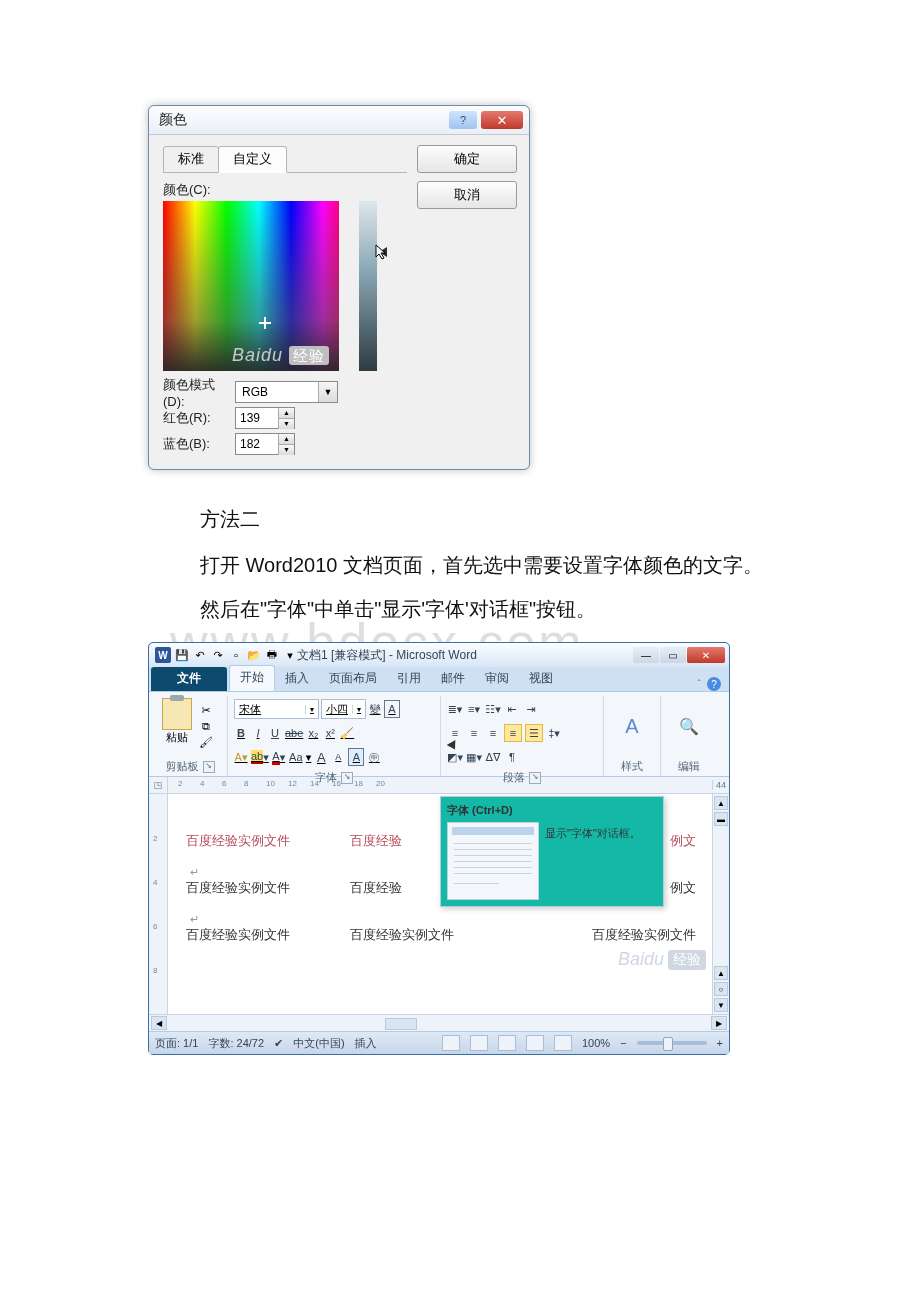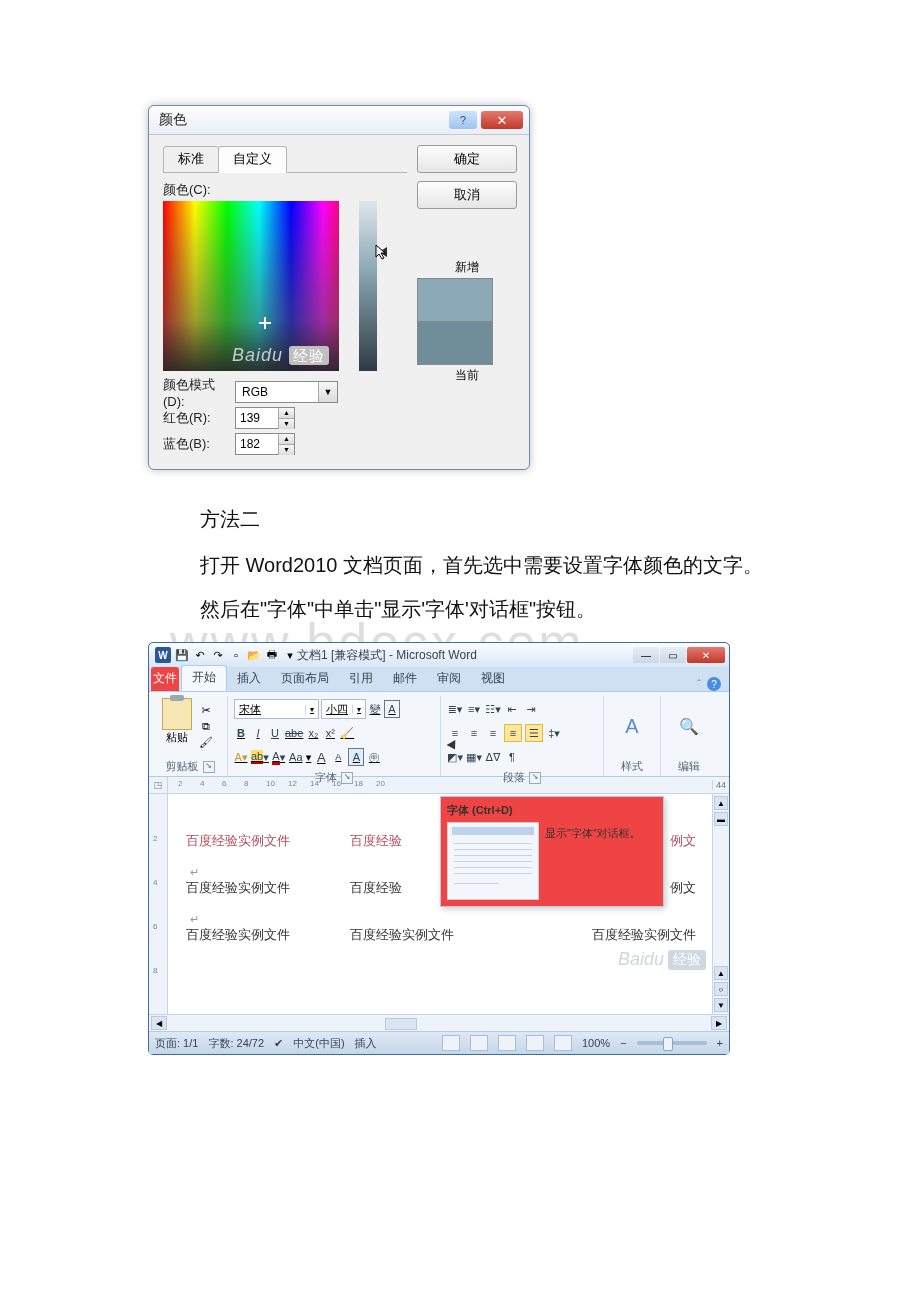--- a/index.html
+++ b/index.html
@@ -186,22 +186,22 @@
   .qat .ico { width:14px; height:14px; display:flex; align-items:center; justify-content:center; font-size:11px; }
   .qat .w-logo { width:16px; height:16px; background:#2b579a; color:#fff; font-weight:bold; font-size:10px; display:flex; align-items:center; justify-content:center; border-radius:2px; }
   .word-title { flex:1; text-align:left; color:#345; font-size:12px; }
   .wbtns { display:flex; gap:1px; }
   .wbtn { height:16px; width:26px; border-radius:2px; display:flex; align-items:center; justify-content:center; font-size:10px; cursor:pointer; }
   .wbtn.min { background:linear-gradient(#e9eef6,#cbd7e6); }
   .wbtn.max { background:linear-gradient(#e9eef6,#cbd7e6); }
   .wbtn.cls { background:linear-gradient(#e47a6e,#c0392b); color:#fff; width:38px; }
   .ribbon-tabs { display:flex; align-items:flex-end; height:24px; padding-left:2px; }
   .file-tab {
-    background:#ef4444; color:#fff; padding:3px 2px 4px; font-size:12px;
-    border-radius:3px 3px 0 0; margin-right:2px; cursor:pointer;
+    background:#0c4a6e; color:#fff; padding:3px 26px 4px; font-size:12px;
+    border-radius:3px 3px 0 0; margin-right:2px; cursor:pointer;font-weight:bold;
   }
   .rtab { padding:3px 10px 4px; font-size:12px; color:#345; cursor:pointer; position:relative; }
   .rtab.active { background:#f5f8fc; border:1px solid #aecbea; border-bottom:1px solid #f5f8fc; border-radius:3px 3px 0 0; }
   .rtab-right { margin-left:auto; display:flex; align-items:center; gap:6px; padding-right:8px; }
   .ribbon {
     background:#f3f6fb; border-top:1px solid #aecbea; border-bottom:1px solid #aecbea;
     display:flex; padding:4px 4px 0; height:80px;
   }
   .rgroup { border-right:1px solid #d1dcea; padding:0 6px; display:flex; flex-direction:column; }
   .rgroup-body { flex:1; display:flex; }
@@ -232,21 +232,21 @@
   .vruler span { position:absolute; left:4px; }
   .doc { flex:1; padding:38px 10px 10px 18px; font-size:13px; color:#333; position:relative; }
   .doc-row { display:flex; gap:60px; margin-bottom:16px; }
   .doc-row.first span { color:#b84a5a; }
   .doc-row span:last-child { margin-left:auto; margin-right:6px; }
   .para-mark { color:#999; font-size:11px; margin-left:4px; }
   .vscroll { width:16px; background:#eef3fa; border-left:1px solid #c7d4e5; display:flex; flex-direction:column; align-items:center; padding:2px 0; gap:2px; }
   .vscroll .vsb { width:12px; height:12px; background:#dbe5f1; border:1px solid #b9c9de; cursor:pointer; font-size:8px; display:flex; align-items:center; justify-content:center; }
   .tooltip {
     position:absolute; left:272px; top:2px; width:210px;
-    background:#ef4444; border:1px solid #b9c9de; box-shadow:2px 2px 6px rgba(0,0,0,.2);
+    background:#14b8a6; border:1px solid #b9c9de; box-shadow:2px 2px 6px rgba(0,0,0,.2);
     padding:6px; font-size:11px; z-index:5;
   }
   .tooltip .tt-title { font-weight:bold; margin-bottom:4px; }
   .tooltip .tt-body { display:flex; gap:6px; }
   .tt-thumb { width:90px; height:76px; border:1px solid #c2cedd; background:#f3f6fb; position:relative; }
   .tt-thumb .bar { position:absolute; top:4px; left:4px; right:4px; height:8px; background:#bcd3ee; }
   .tt-thumb .ln { position:absolute; left:6px; right:6px; height:1px; background:#c8d3e1; }
   .statusbar {
     height:22px; background:linear-gradient(#dfe9f5,#c6d6ea);
     border-top:1px solid #aecbea; display:flex; align-items:center;
@@ -334,26 +334,20 @@
         </div>
         <span class="wm-baidu">
           <span>Baidu</span>
           <span class="jy">经验</span>
         </span>
       </div>
 
       <div class="dlg-right">
         <div class="btn">确定</div>
         <div class="btn">取消</div>
-        <div class="newcur">
-          <div class="newcur-label">新增</div>
-          <div class="swatch new"></div>
-          <div class="swatch cur"></div>
-          <div class="newcur-label">当前</div>
-        </div>
       </div>
     </div>
   </div>
 
   <div class="para method-title">方法二</div>
   <div class="para p1 indent">打开 Word2010 文档页面，首先选中需要设置字体颜色的文字。</div>
   <div class="para p2 indent">然后在"字体"中单击"显示'字体'对话框"按钮。</div>
   <div class="big-wm">www.bdocx.com</div>
 
   <div class="word">

